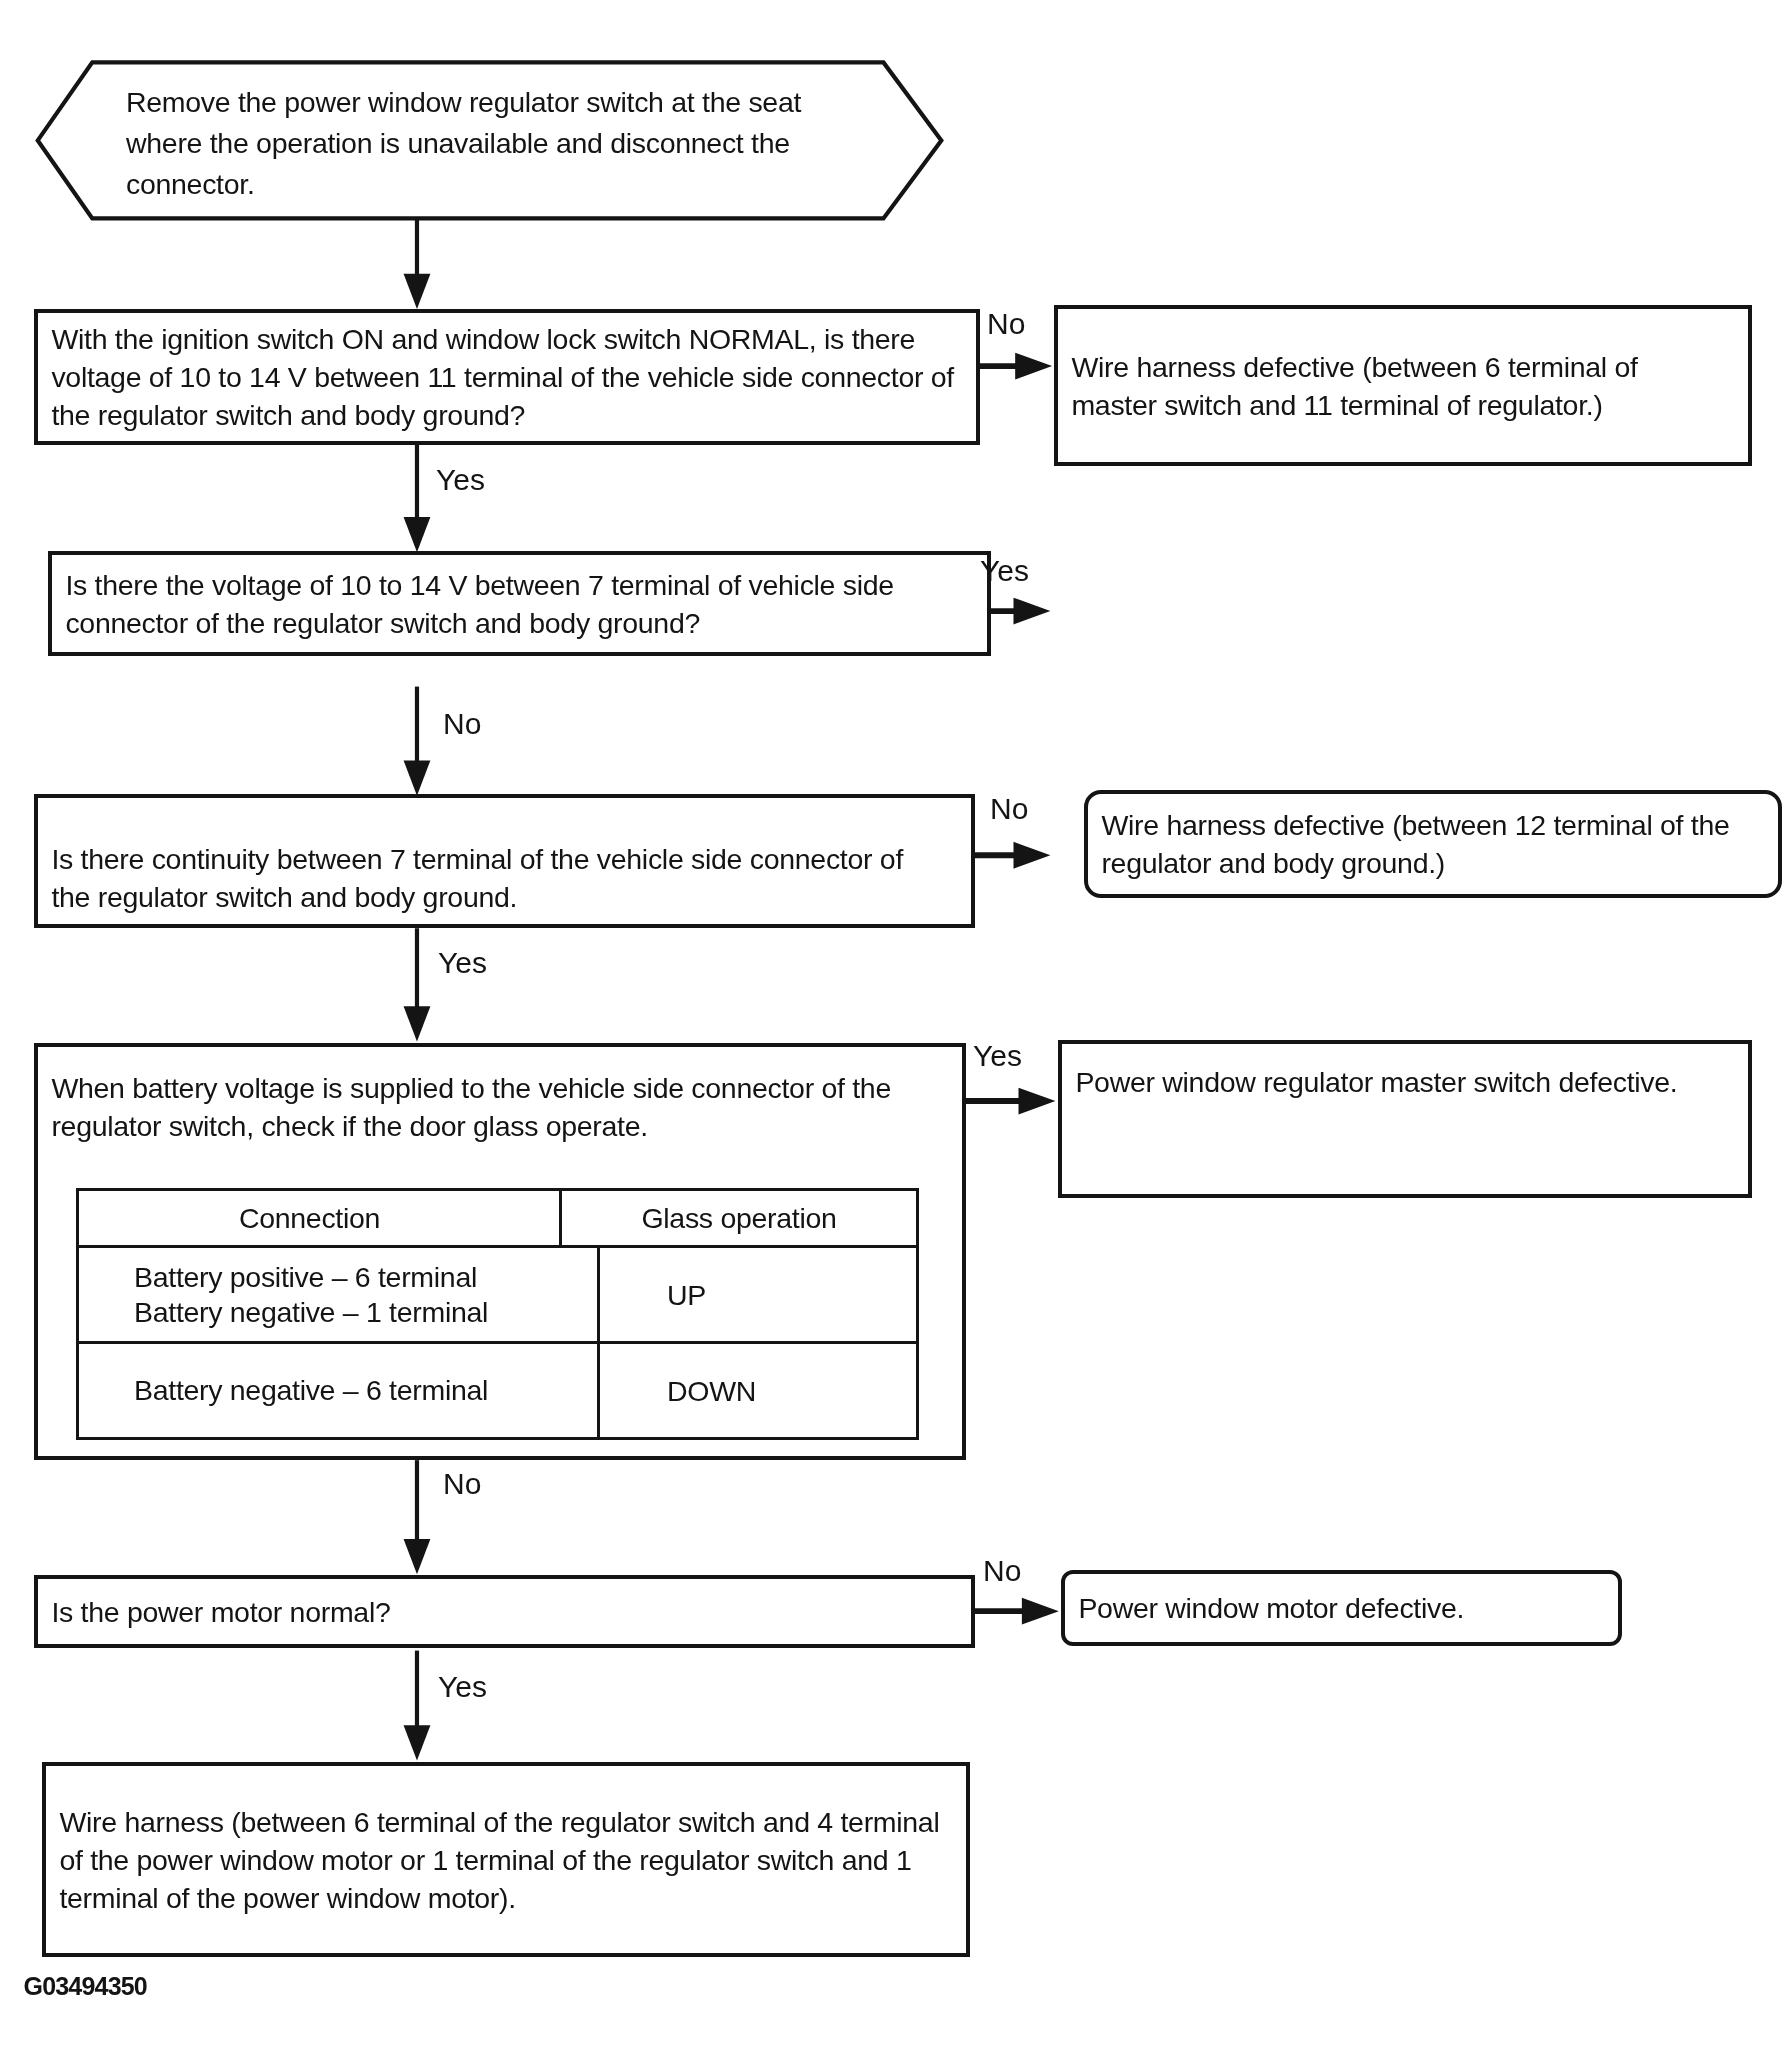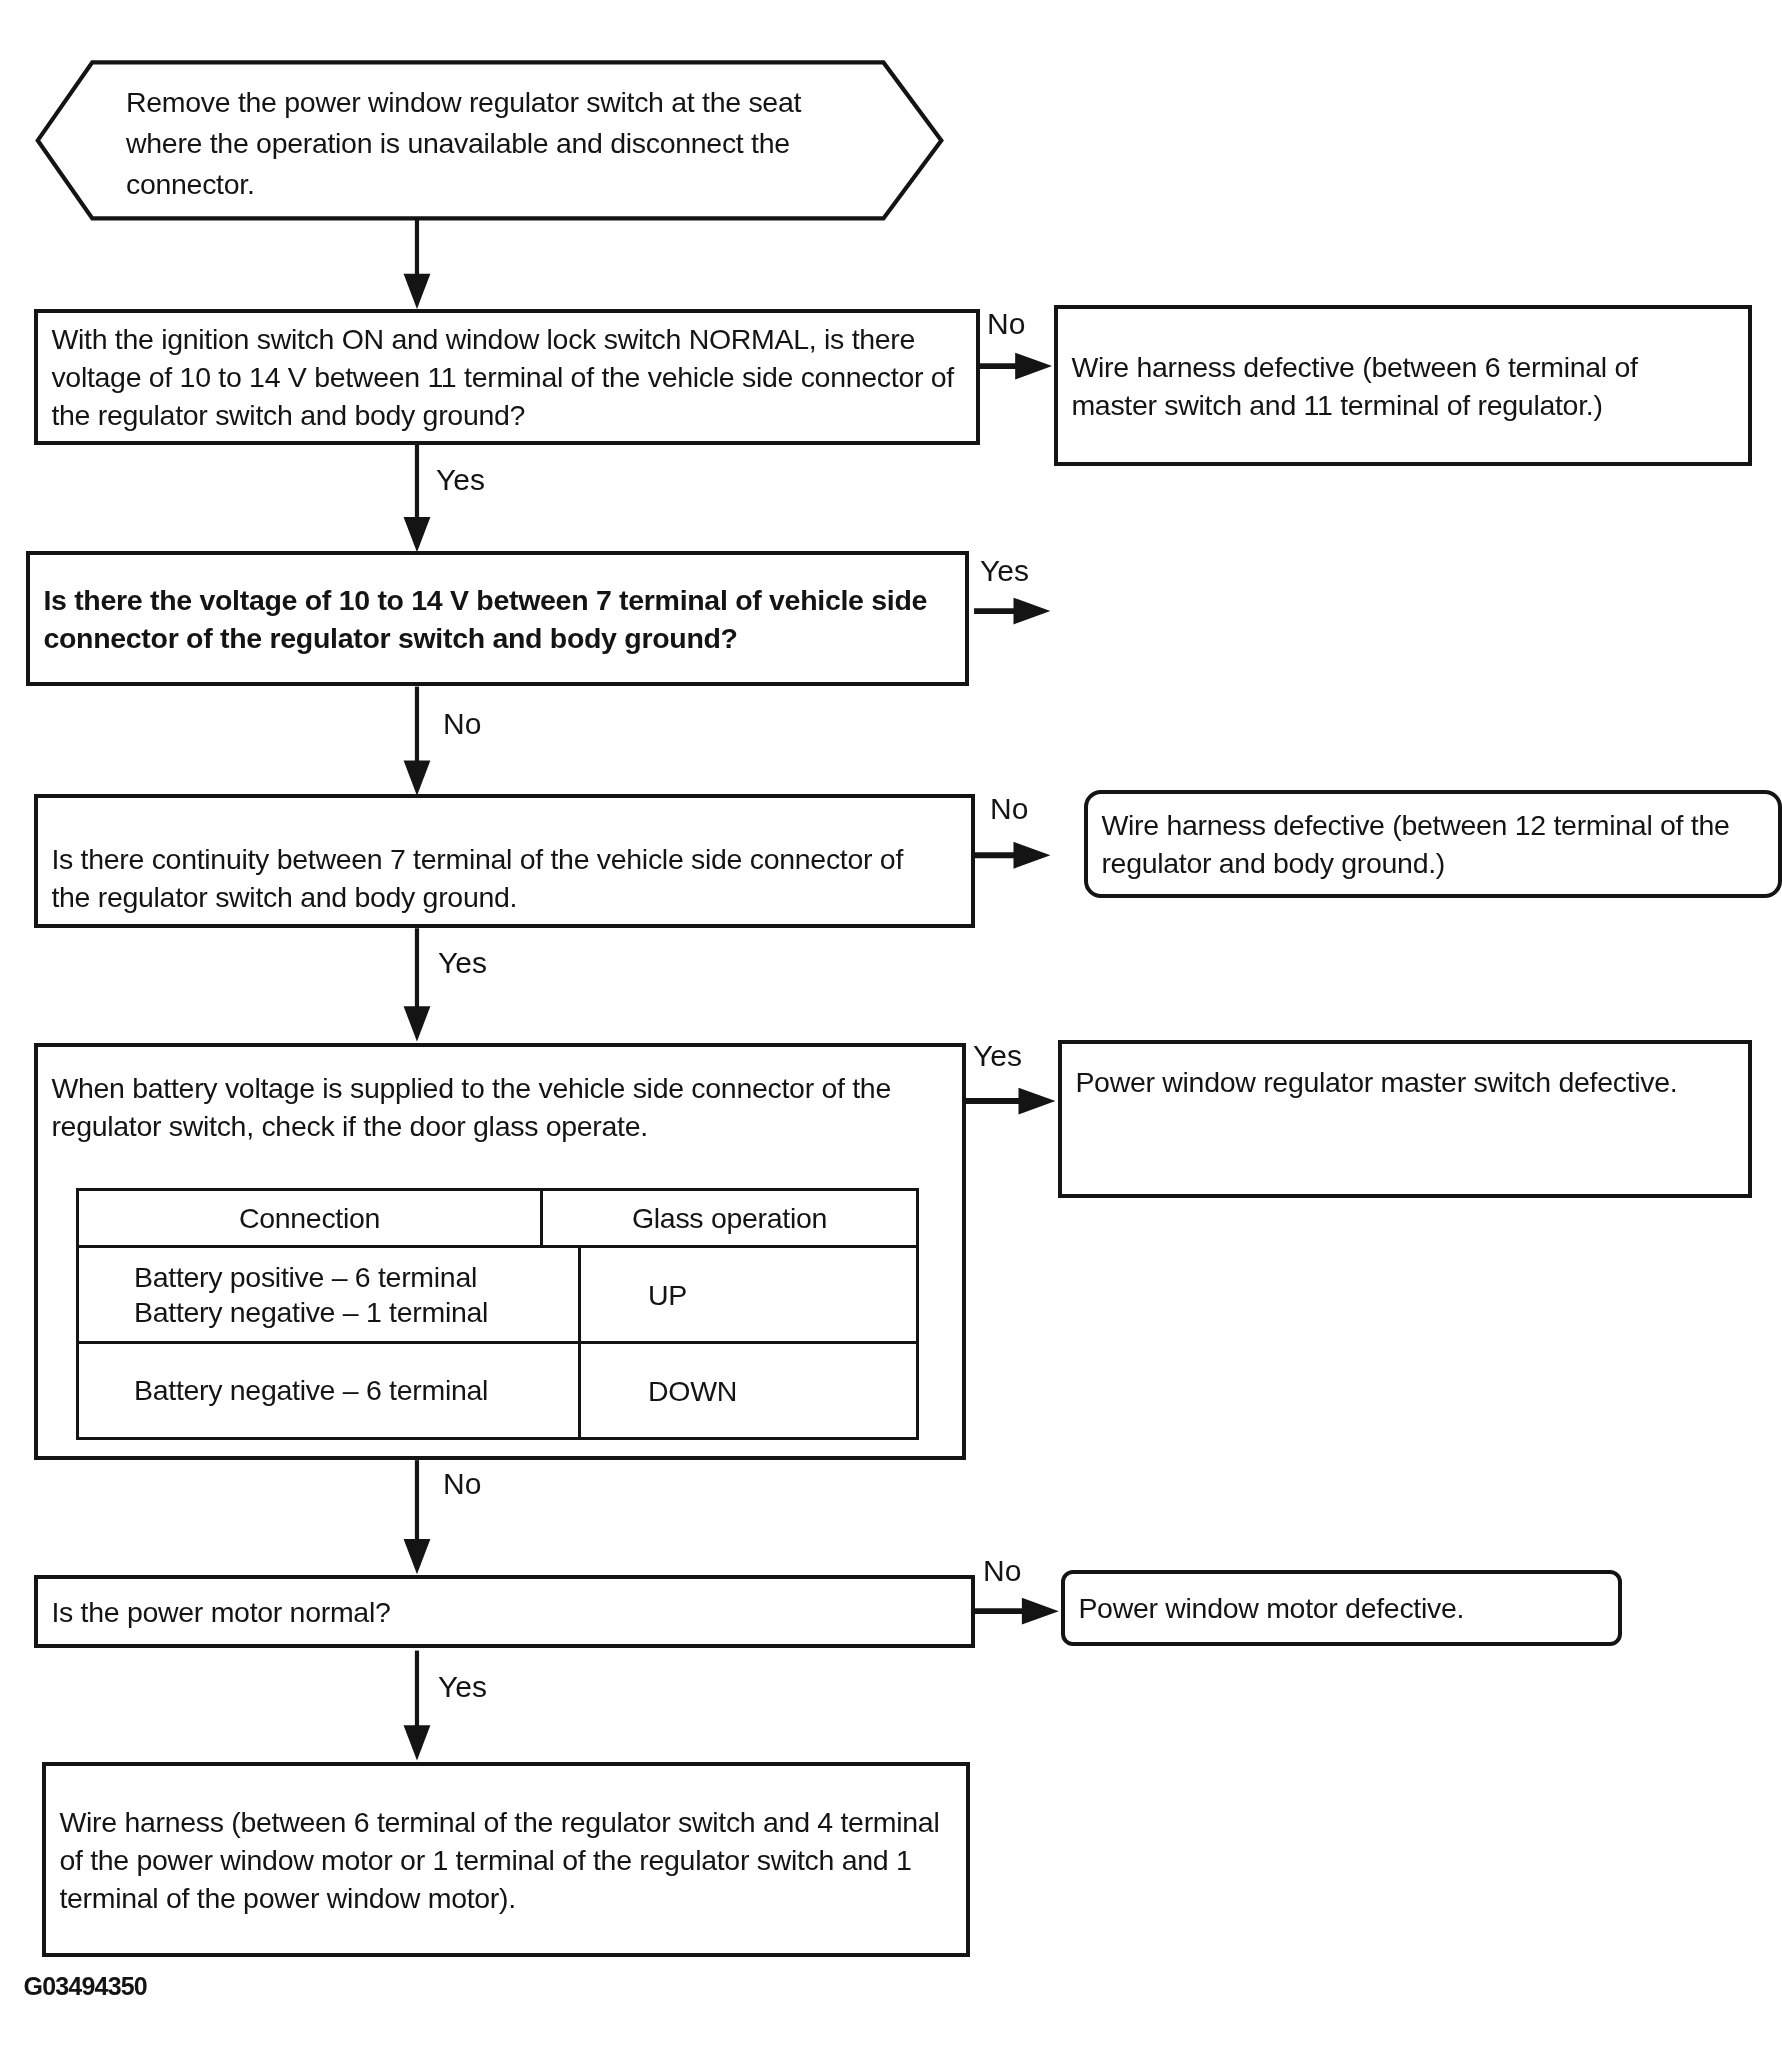--- a/index.html
+++ b/index.html
@@ -14,21 +14,21 @@
   .wires polygon.head { fill:var(--ink); stroke:none; }
   .box {
     position:absolute; background:var(--paper); border:4.2px solid var(--ink);
     box-sizing:border-box; display:flex; align-items:center;
     font-size:28.5px; line-height:38px; letter-spacing:-0.3px;
     padding:8.4px 22px 8.4px 13.4px;
   }
   .box .txt { display:block; }
   #q1 {left:34px;  top:309px;  width:946px; height:136px;}
   #r1 {left:1054px;top:305px;  width:698px;  height:161px;}
-  #q2 {left:26px;  top:551px;  width:943px; height:135px;font-weight:bold;}
+  #q2 {left:48px;  top:551px;  width:943px; height:105px;}
   #r2 {left:1054px;top:546px;  width:696px;  height:163px;}
   #q3 {left:34px;  top:794px;  width:941px; height:134px;align-items:flex-end;}
   #r3 {left:1084px;top:790px;  width:698px;  height:108px;border-radius:17px;}
   #q4 {left:34px;  top:1043px; width:932px; height:417px;
        align-items:flex-start; padding:22px 11.7px 8.4px 13.4px; display:block;}
   #r4 {left:1058px;top:1040px; width:694px;  height:158px; align-items:flex-start; padding-top:18.5px;}
   #q5 {left:34px;  top:1575px; width:941px; height:73px;}
   #r5 {left:1061px;top:1570px; width:561px;  height:76px;border-radius:12px;}
   #q6 {left:42px;  top:1762px; width:928px; height:195px;}
   .hex-text {
@@ -43,21 +43,21 @@
   #lv5 {left:438px;  top:1670px;}
   #lh1 {left:987px; top:307px;}
   #lh2 {left:980px; top:554px;}
   #lh3 {left:990px; top:792px;}
   #lh4 {left:973px; top:1039px;}
   #lh5 {left:983px; top:1554px;}
   .op-table {
     position:absolute; left:38px; top:141px; width:843px;
     border:3.4px solid var(--ink); box-sizing:border-box; font-size:28.5px;
   }
-  .t-row { display:flex; }
+  .t-row { display:flex;gap:19px; }
   .t-row + .t-row { border-top:3.4px solid var(--ink); }
   .t-cell { box-sizing:border-box; }
   .c1 { width:461px; }
   .c2 { flex:1; border-left:3.4px solid var(--ink); }
   .t-head { height:54px; }
   .t-head .t-cell { display:flex; align-items:center; justify-content:center; }
   .t-body-row { height:93px;padding-left:38px; }
   .c1.lines { display:flex; flex-direction:column; justify-content:center; padding-left:17px; line-height:35px; }
   .c2.op { display:flex; align-items:center; padding-left:67px; }
   .figure-code {

